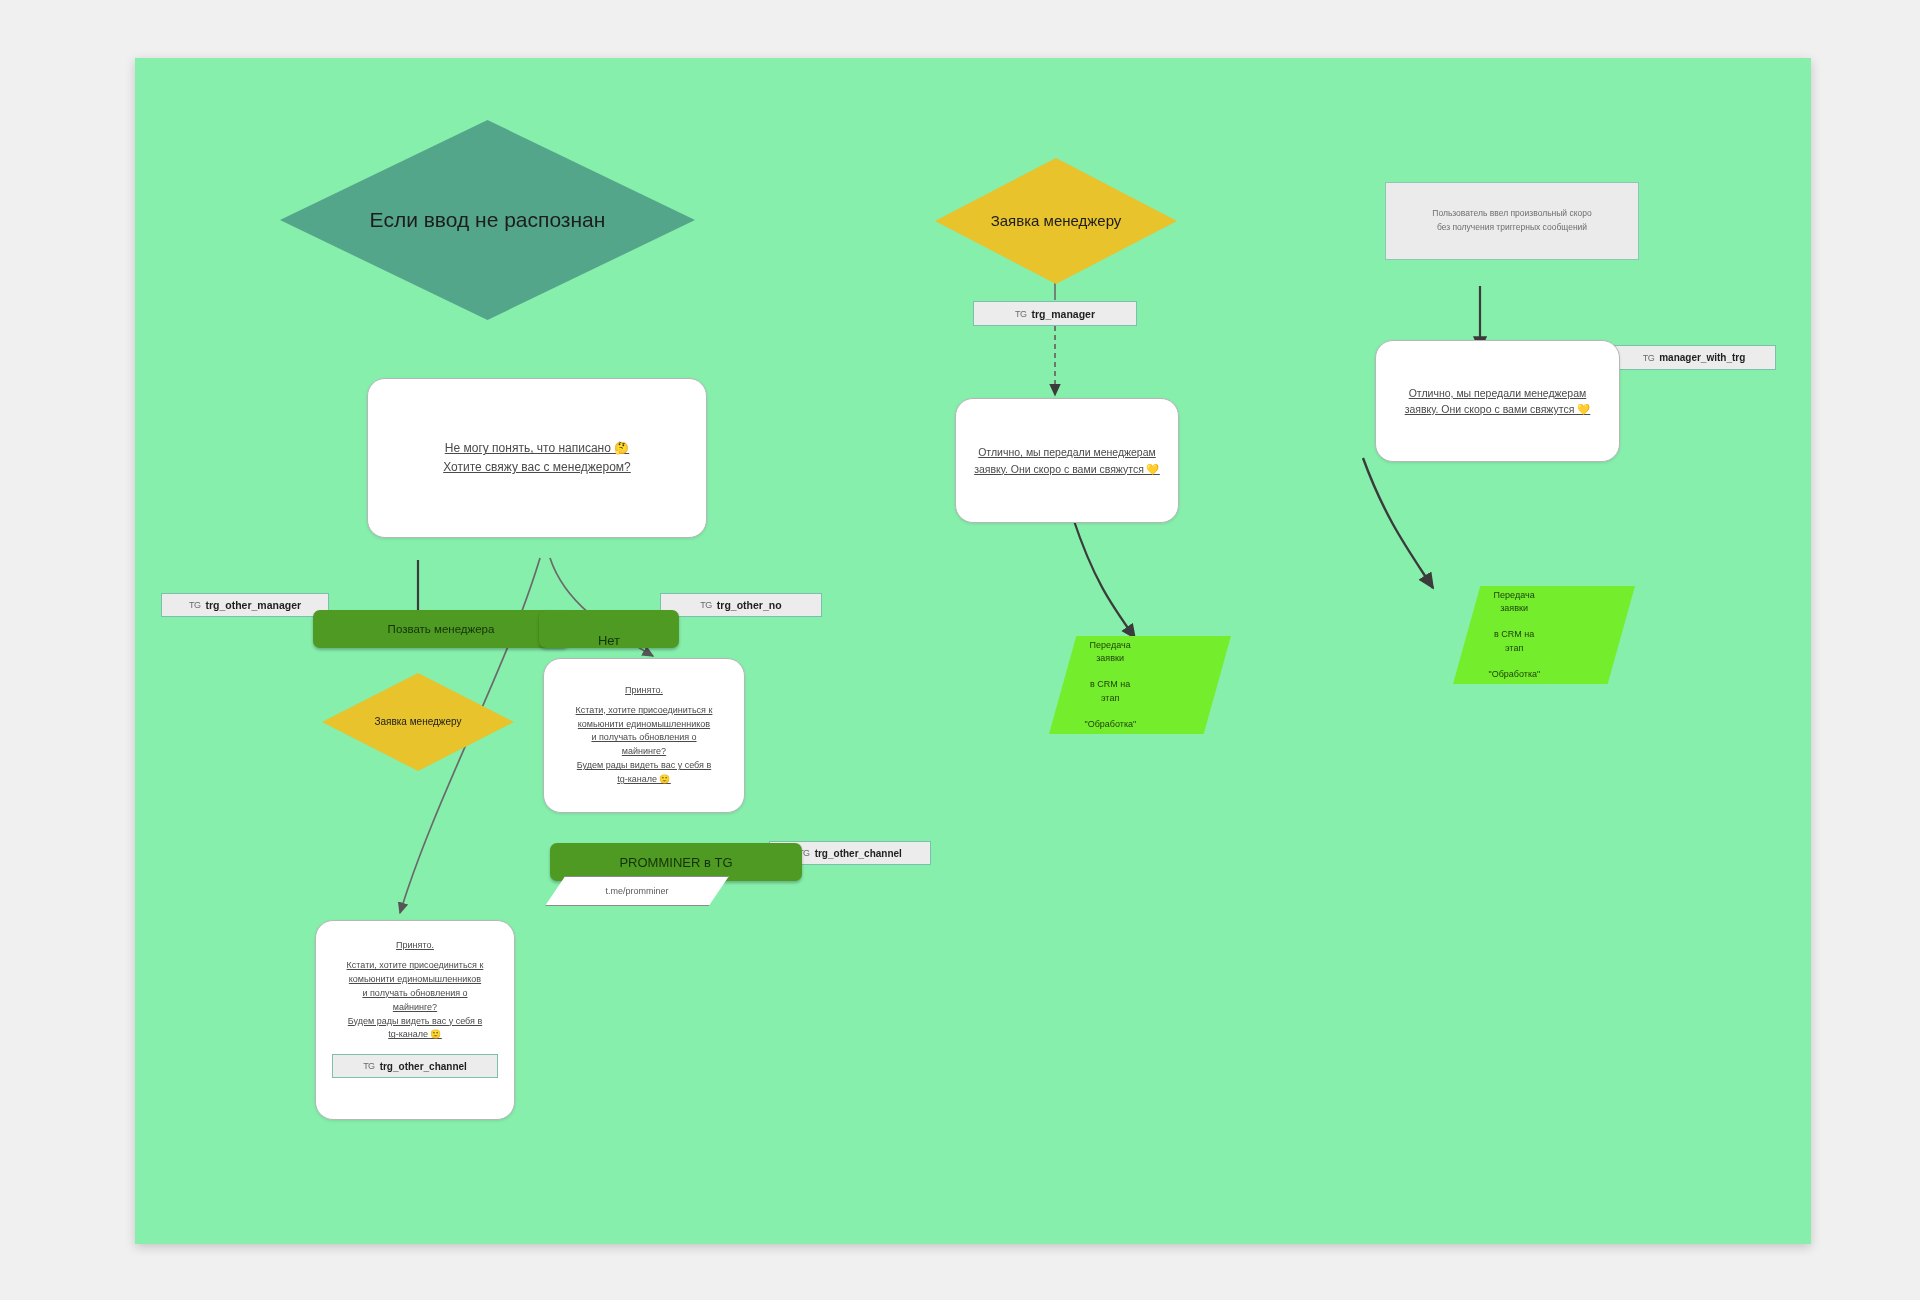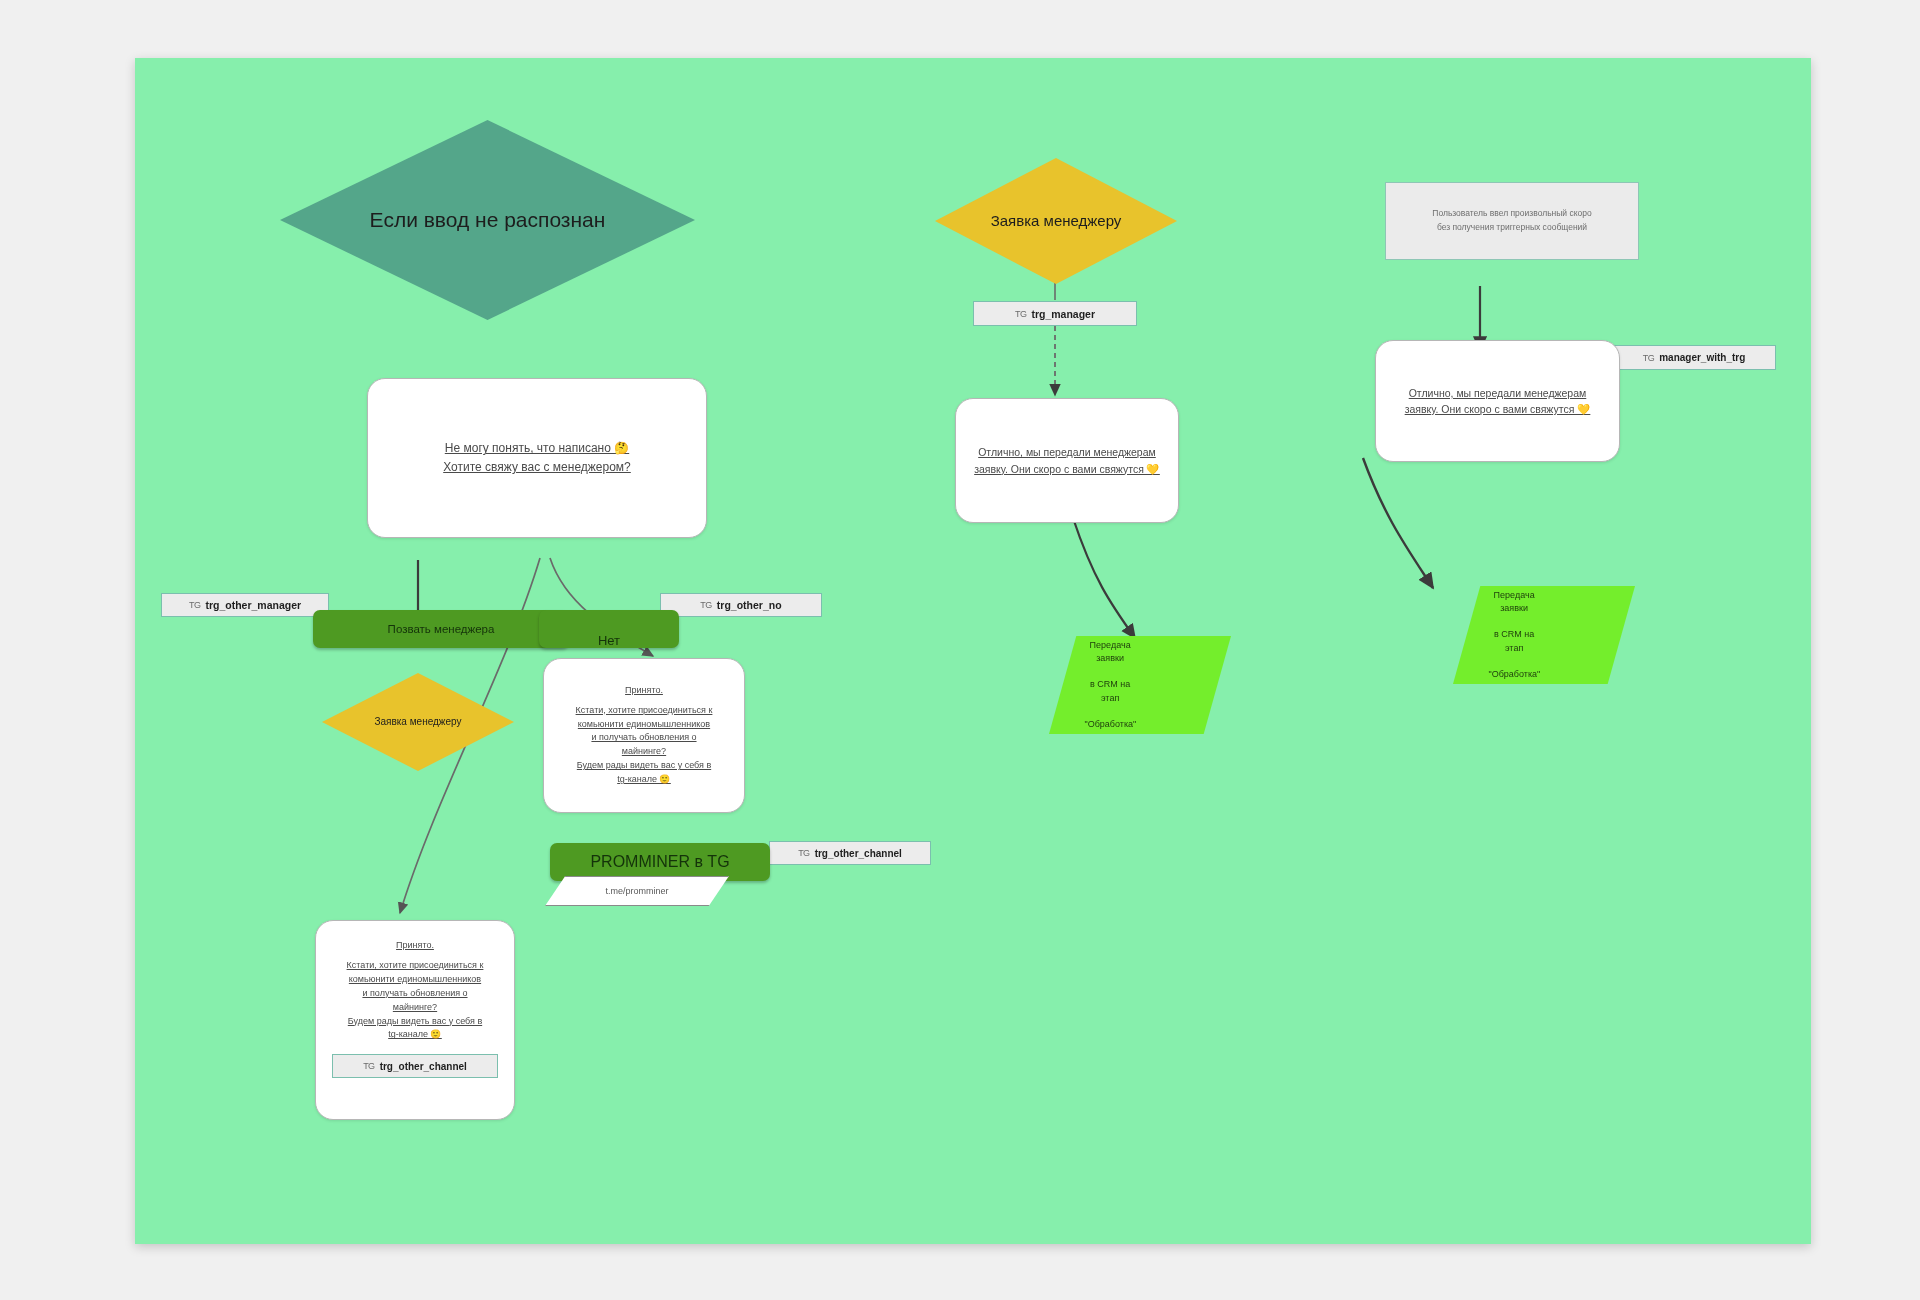--- a/index.html
+++ b/index.html
@@ -202,21 +202,21 @@
           <div>Будем рады видеть вас у себя в</div>
           <div>tg-канале 🙂</div>
         </div>
       </div>
 
       <div class="node tag" style="left:634px; top:783px; width:162px; height:24px; font-size:10px;">
         <span class="tgico">TG</span>
         <span class="tgid">trg_other_channel</span>
       </div>
 
-      <div class="node btn" style="left:415px; top:785px; width:220px; height:38px; font-size:16px;">
+      <div class="node btn" style="left:415px; top:785px; width:252px; height:38px; font-size:13px;">
         <span>PROMMINER в TG</span>
       </div>
 
       <div class="node linkpara" style="left:410px; top:818px; width:184px; height:30px; font-size:9px;">
         <span>t.me/promminer</span>
       </div>
 
       <div class="node bubble" style="left:180px; top:862px; width:200px; height:200px; font-size:9px; justify-content:flex-start; padding-top:18px;">
         <div class="lines">
           <div>Принято.</div>

